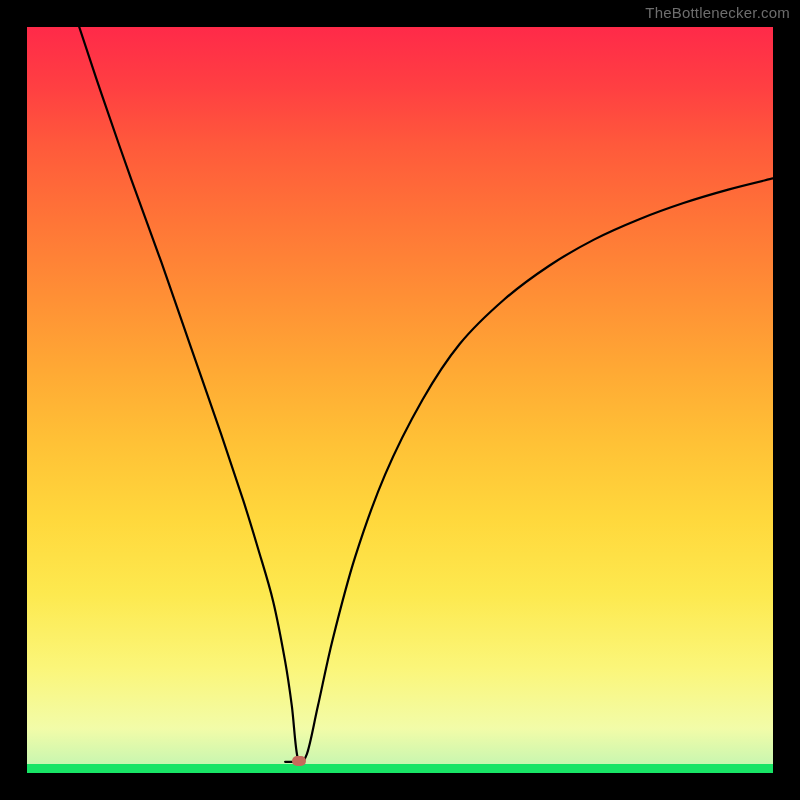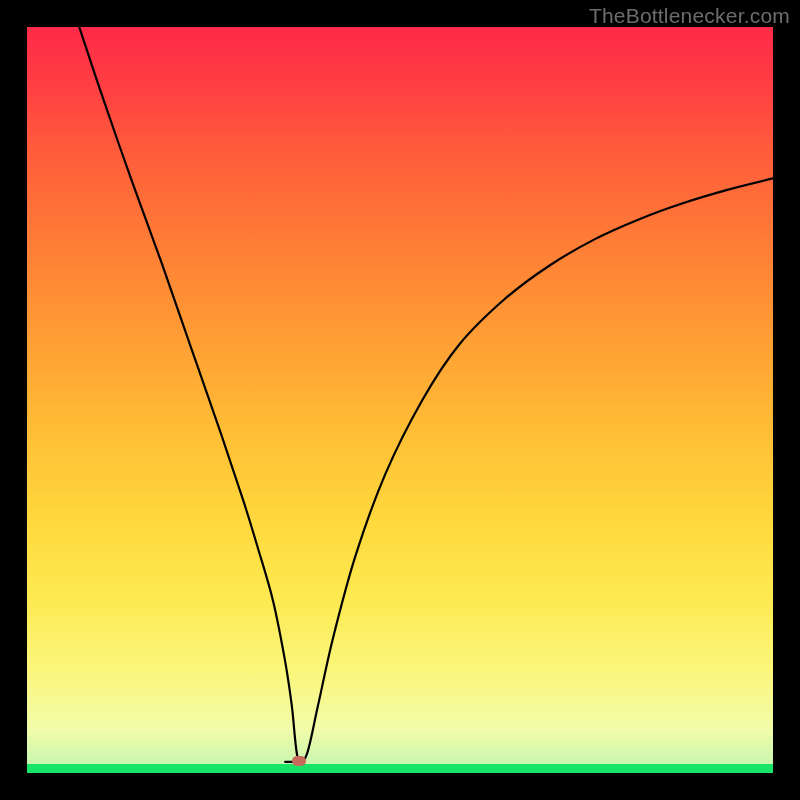--- a/index.html
+++ b/index.html
@@ -45,21 +45,21 @@
         #ff5a3b 84%,
         #ff3f42 92%,
         #ff2a49 100%
       );
   }
   .attribution {
     position: absolute;
     top: 4px;
     right: 10px;
     color: #6d6d6d;
-    font-size: 21px;
+    font-size: 15px;
     font-weight: 400;
     letter-spacing: 0.2px;
     z-index: 10;
   }
   svg.curve {
     position: absolute;
     inset: 0;
     width: 100%;
     height: 100%;
     overflow: visible;

